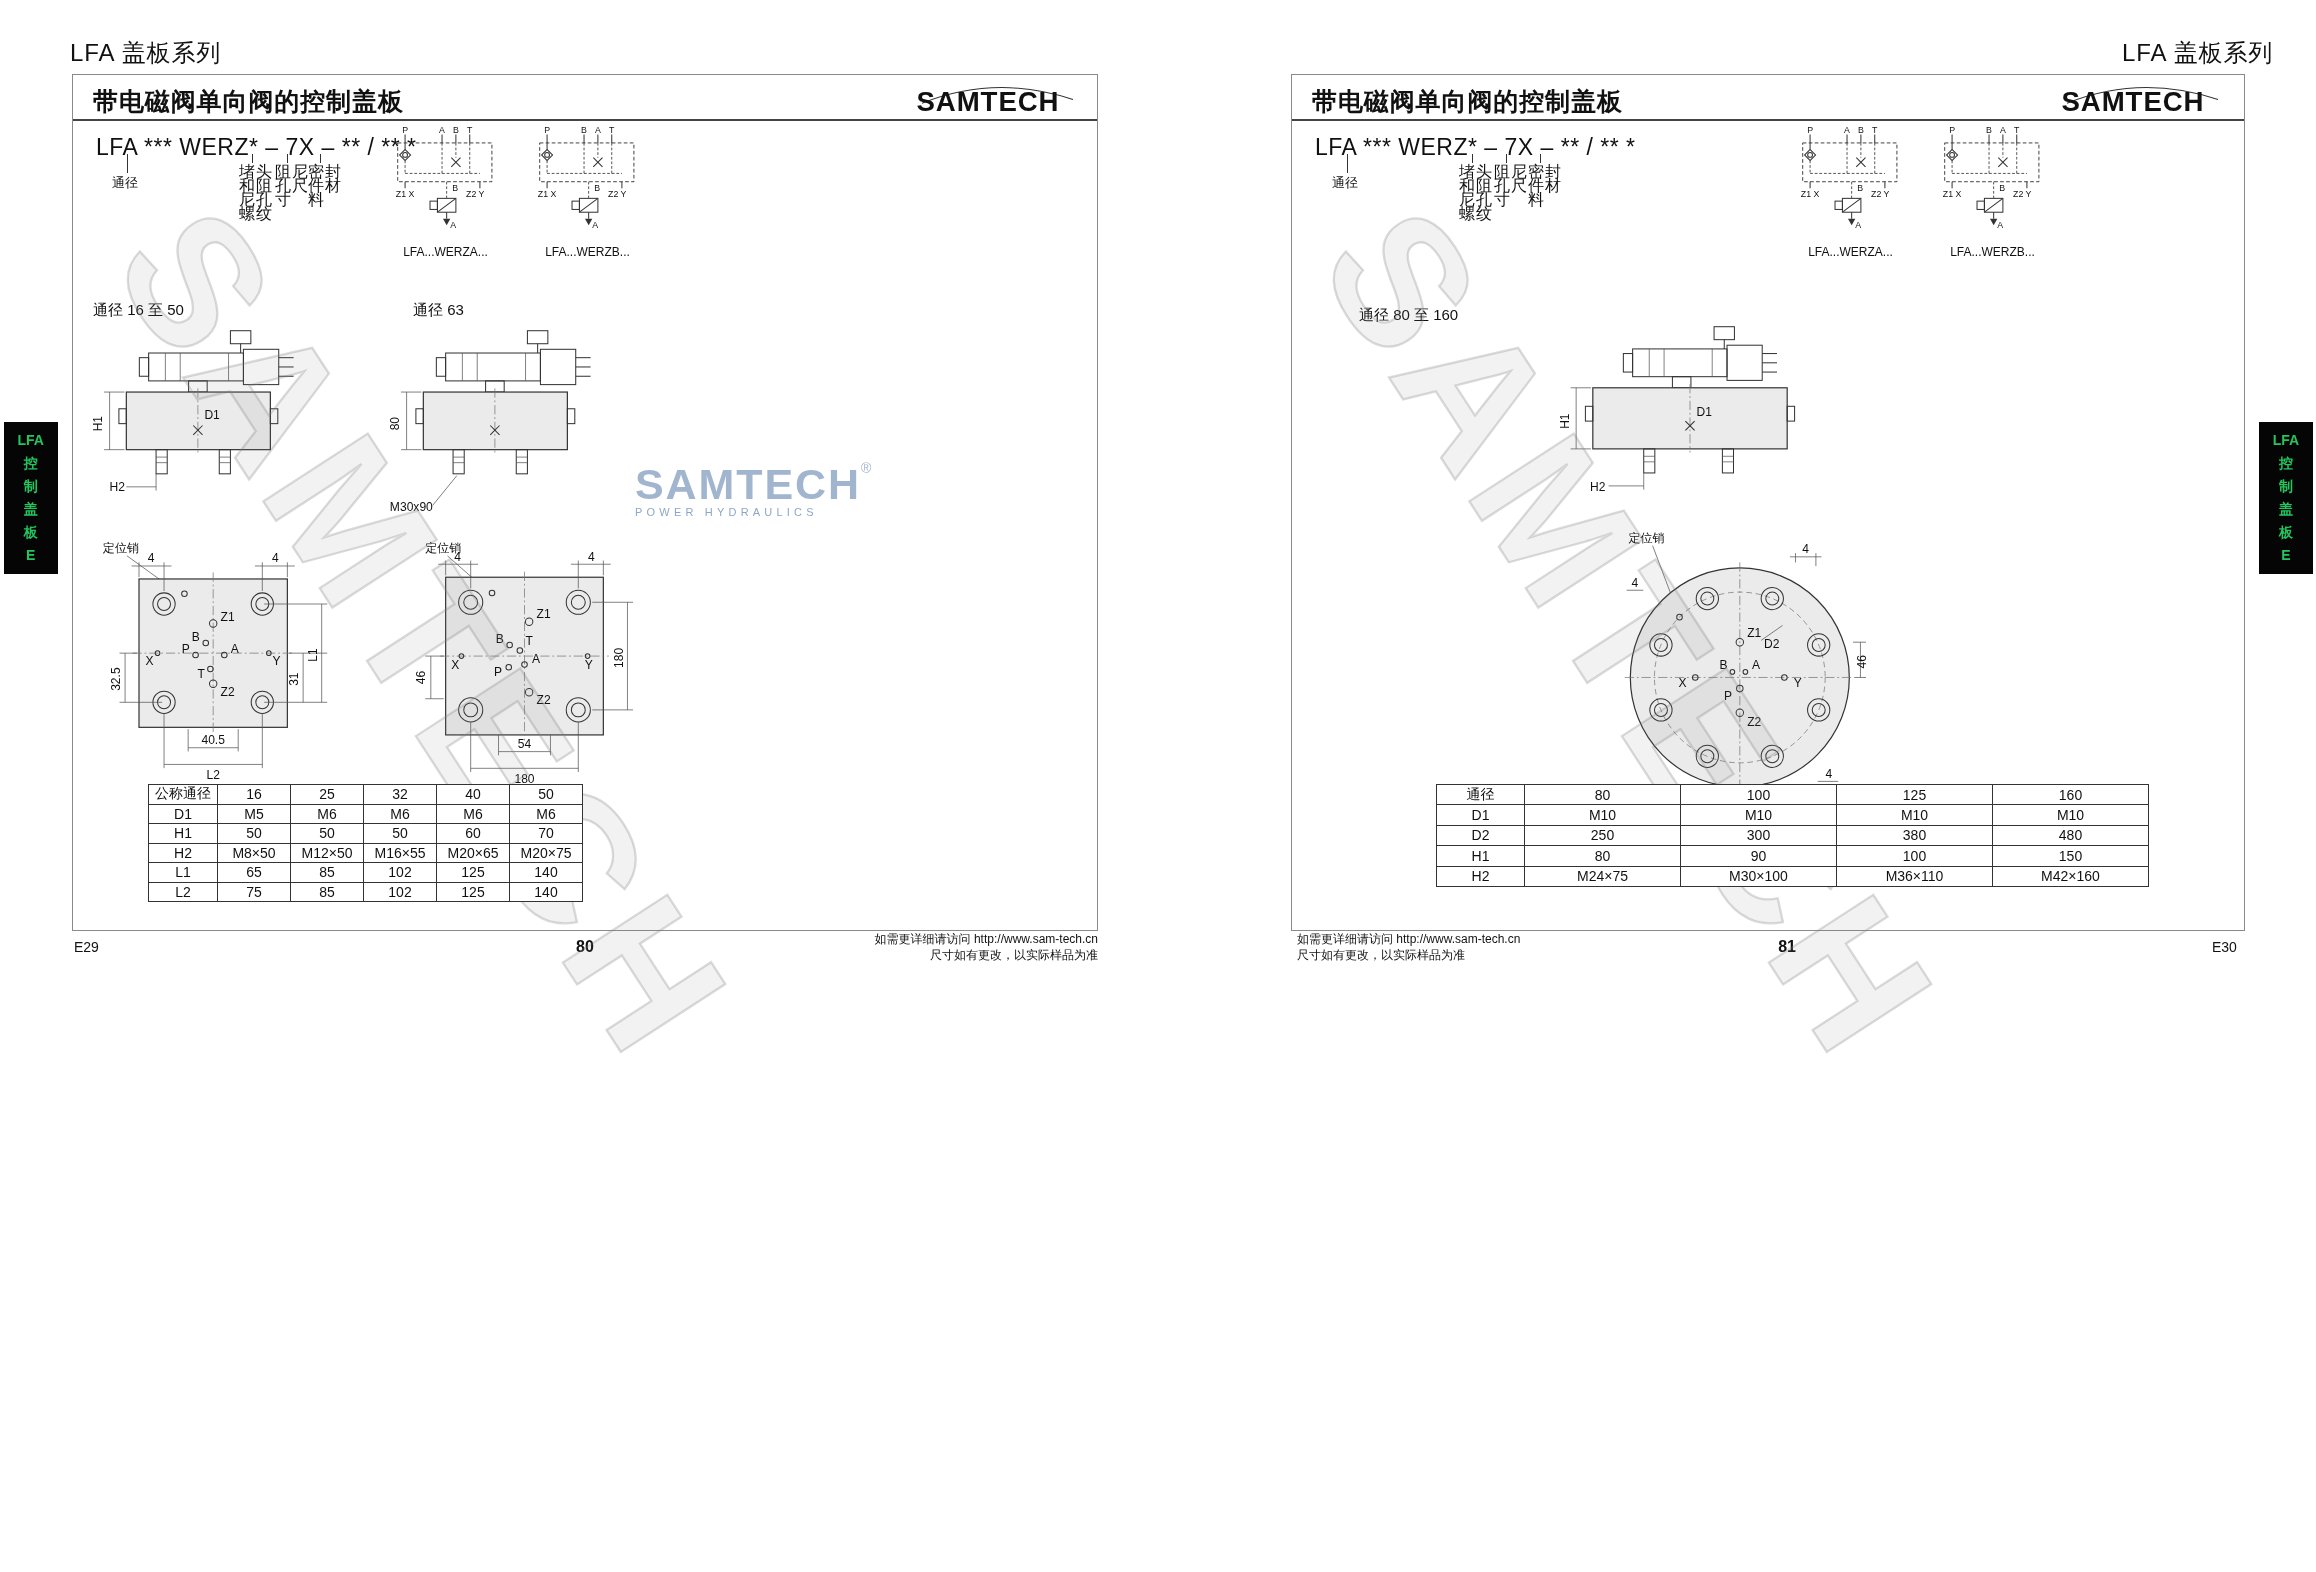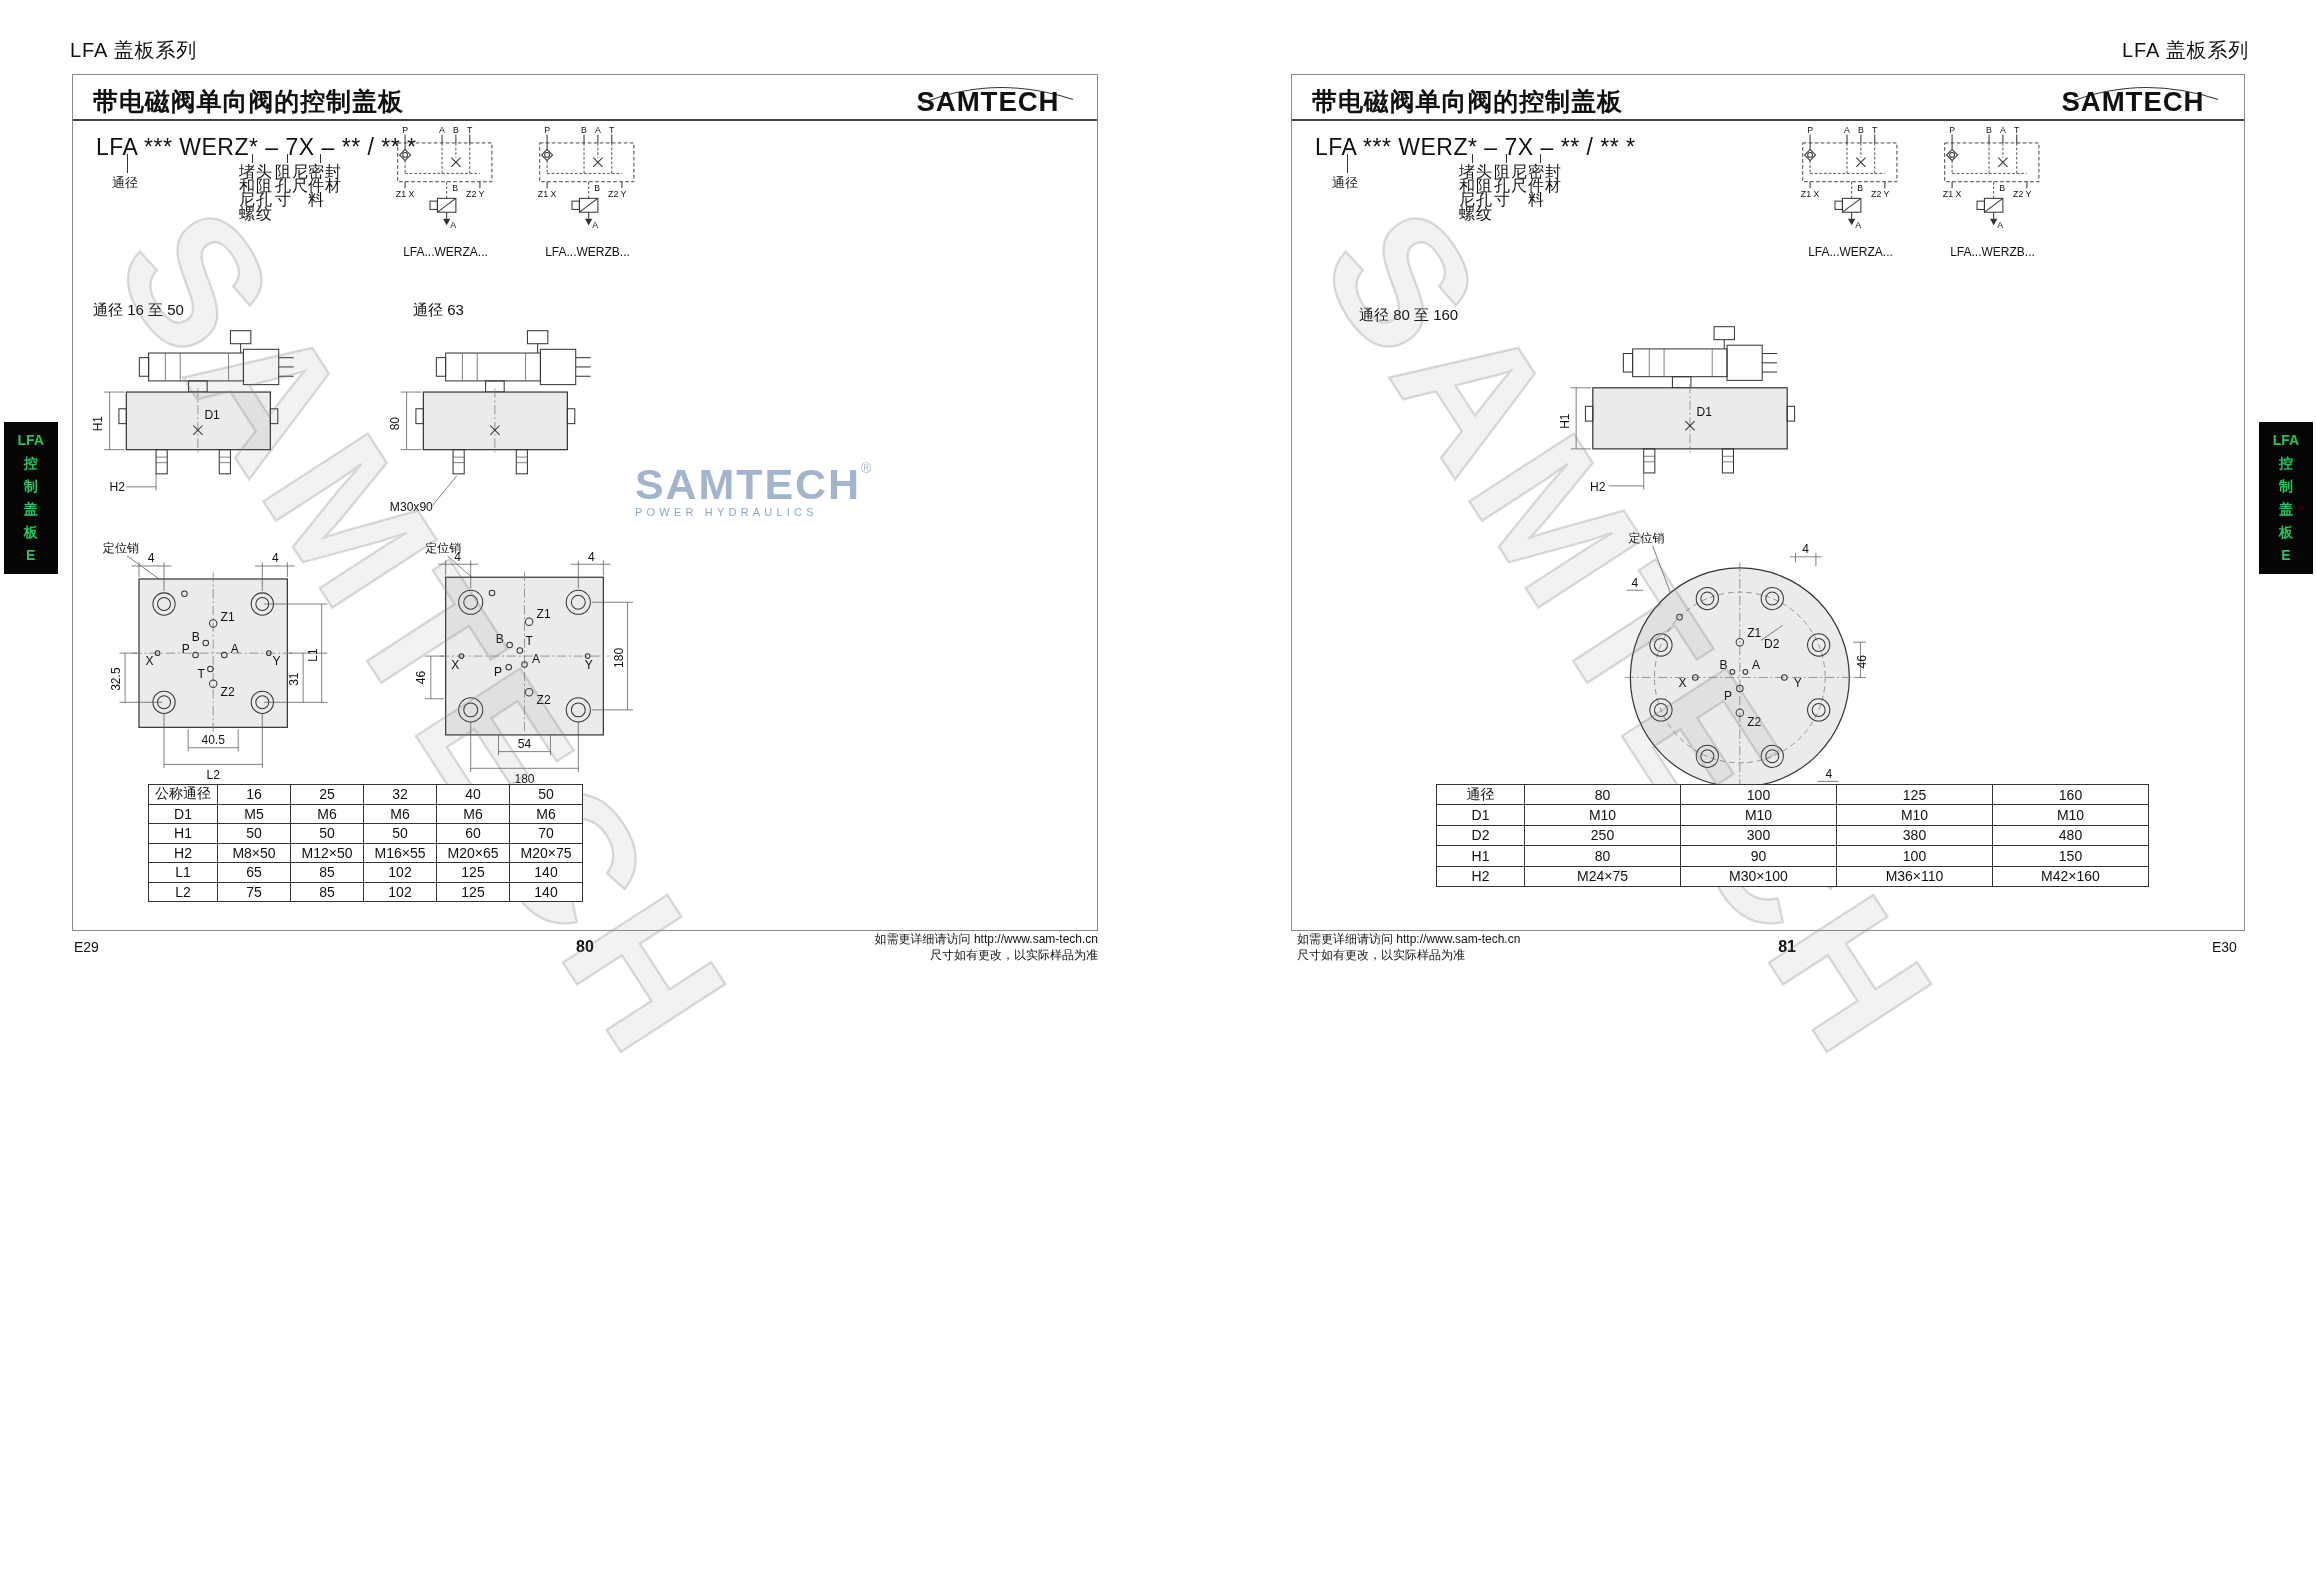--- a/index.html
+++ b/index.html
@@ -1,18 +1,18 @@
 <!DOCTYPE html>
 <html style="font-size:15px"><head>
 <meta charset="utf-8">
 <style>
 *{margin:0;padding:0;box-sizing:border-box}
 html,body{width:2316px;height:1572px}
 body{position:relative;background:#fff;font-family:"Liberation Sans","DejaVu Sans",sans-serif;color:#111;overflow:hidden}
-.hdr{position:absolute;font-size:20px;letter-spacing:0.9px}
+.hdr{position:absolute;font-size:24px;letter-spacing:0.9px}
 .page-frame{position:absolute;top:74px;height:857px;border:1.4px solid #8a8a8a;background:transparent}
 .title{position:absolute;font-size:25px;font-weight:bold;letter-spacing:0.9px}
 .rule{position:absolute;height:1.9px;background:#444}
 .logo{position:absolute}
 .logo svg text{font-weight:bold;font-size:30px;letter-spacing:1px;fill:#111}
 .mcode{position:absolute;font-size:23px;letter-spacing:0.5px}
 .ann{position:absolute;font-size:13px}
 .annc{position:absolute;font-size:16px;line-height:14px;letter-spacing:0.9px}
 .vline{position:absolute;width:0.9px;background:#333}
 .sec{position:absolute;font-size:15px}

